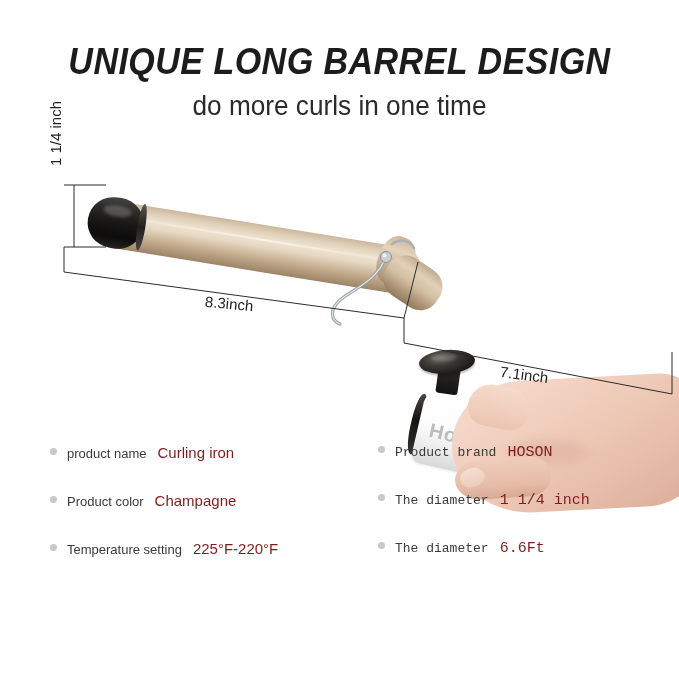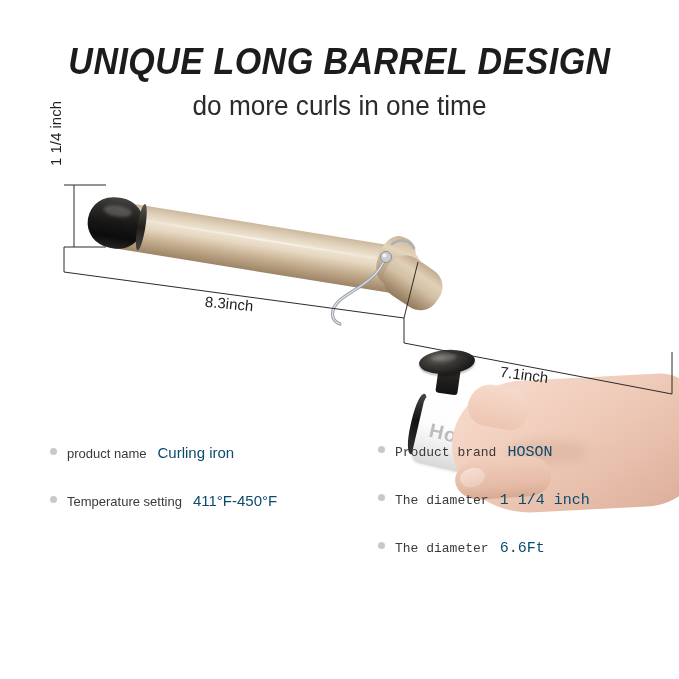--- a/index.html
+++ b/index.html
@@ -361,21 +361,21 @@
     position: relative;
     top: -3px;
   }
   .spec-label {
     font-size: 13px;
     color: #3a3a3a;
     white-space: nowrap;
   }
   .spec-value {
     font-size: 15px;
-    color: #0c4a6e;
+    color: #7f1d1d;
     margin-left: 11px;
     white-space: nowrap;
   }
 </style>
 </head>
 <body>
 
 <div id="page">
 
   <div class="header">
@@ -450,22 +450,27 @@
 
   <div class="specs">
     <div class="spec-col left">
       <div class="spec-row">
         <span class="bullet"></span>
         <span class="spec-label">product name</span>
         <span class="spec-value">Curling iron</span>
       </div>
       <div class="spec-row">
         <span class="bullet"></span>
+        <span class="spec-label">Product color</span>
+        <span class="spec-value">Champagne</span>
+      </div>
+      <div class="spec-row">
+        <span class="bullet"></span>
         <span class="spec-label">Temperature setting</span>
-        <span class="spec-value">411°F-450°F</span>
+        <span class="spec-value">225°F-220°F</span>
       </div>
     </div>
 
     <div class="spec-col right">
       <div class="spec-row">
         <span class="bullet"></span>
         <span class="spec-label">Product brand</span>
         <span class="spec-value">HOSON</span>
       </div>
       <div class="spec-row">

